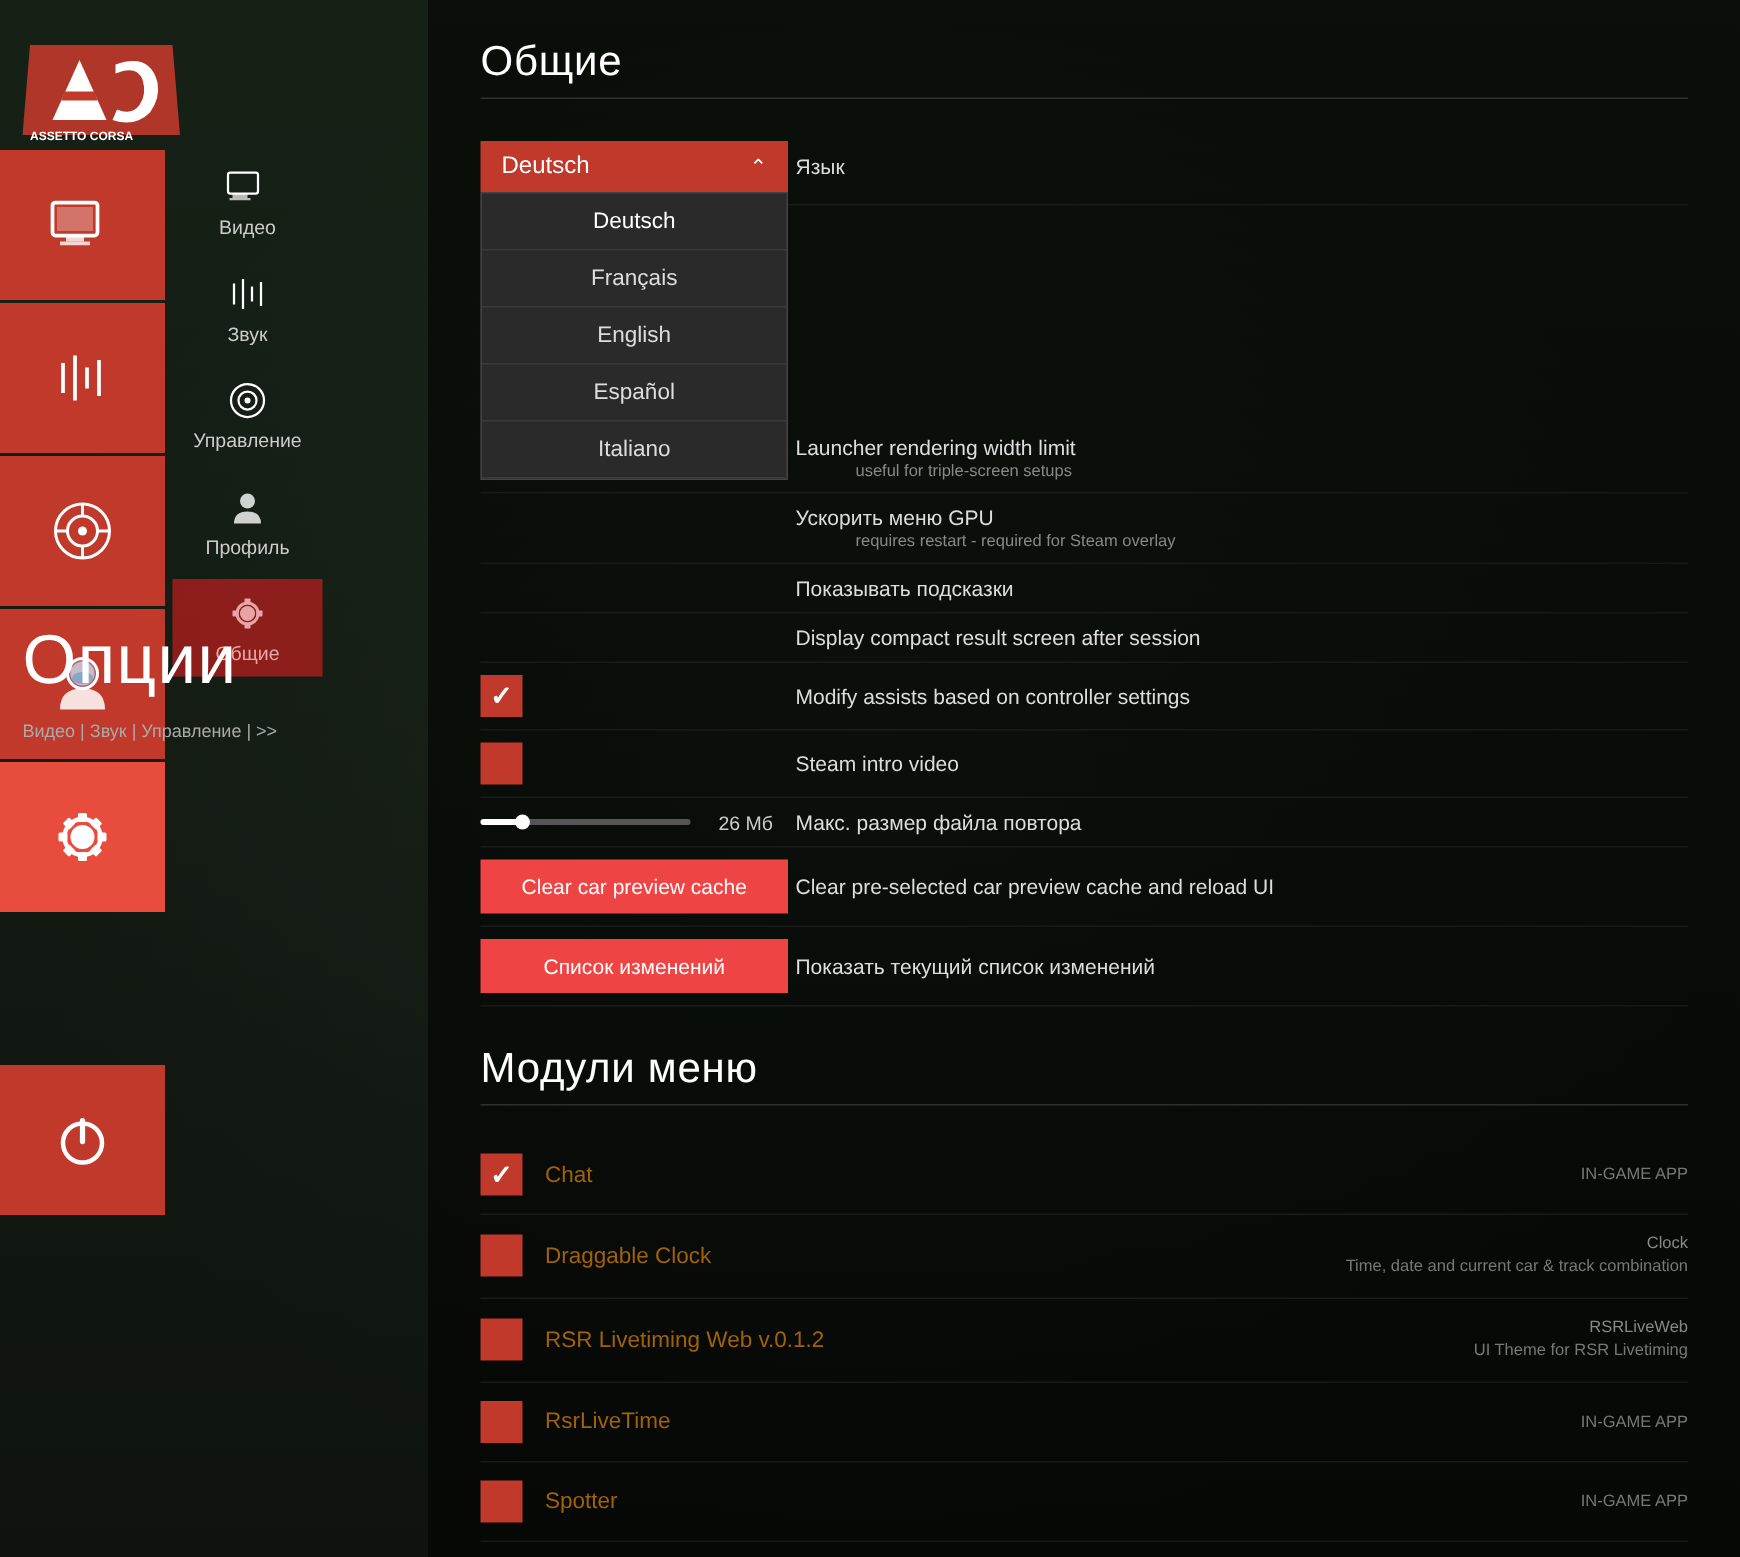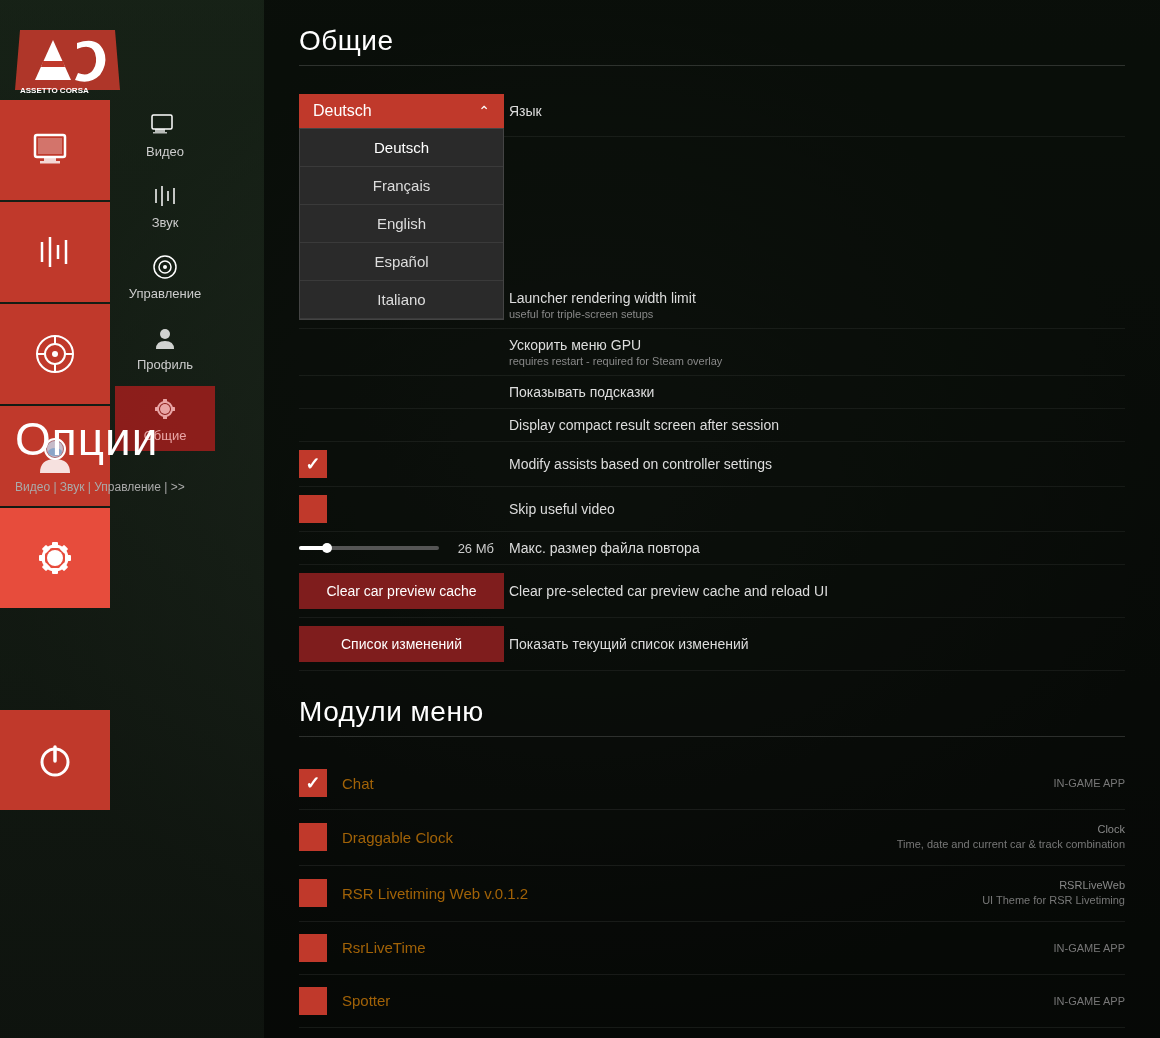--- a/index.html
+++ b/index.html
@@ -199,20 +199,21 @@
       flex: 1;
       font-size: 14px;
       color: #ddd;
     }
 
     .setting-sublabel {
       font-size: 11px;
       color: #888;
       display: block;
       margin-top: 2px;
+      margin-left: 40px;
     }
 
     
     .checkbox-red {
       width: 28px;
       height: 28px;
       background: #c0392b;
       display: flex;
       align-items: center;
       justify-content: center;
@@ -271,21 +272,21 @@
 
     .slider-value {
       font-size: 13px;
       color: #ccc;
       min-width: 45px;
       text-align: right;
     }
 
     
     .red-button {
-      background: #7f1d1d;
+      background: #ef4444;
       color: #fff;
       border: none;
       padding: 10px 18px;
       font-size: 14px;
       cursor: pointer;
       min-width: 205px;
       text-align: center;
     }
 
     
@@ -333,21 +334,21 @@
 
     .module-tag-top {
       font-size: 11px;
       color: #888;
       text-align: right;
       line-height: 1.4;
     }
 
     
     .left-panel {
-      width: 264px;
+      width: 285px;
       position: relative;
       flex-shrink: 0;
     }
 
     .content-area {
       flex: 1;
       background: rgba(0,0,0,0.55);
       padding: 25px 35px;
       overflow-y: auto;
       max-height: 1038px;
@@ -562,21 +563,21 @@
         <div class="setting-control">
           <div class="checkbox-red checked"></div>
         </div>
         <div class="setting-label">Modify assists based on controller settings</div>
       </div>
 
       <div class="inline-row">
         <div class="setting-control">
           <div class="checkbox-empty"></div>
         </div>
-        <div class="setting-label">Skip useful video</div>
+        <div class="setting-label">Steam intro video</div>
       </div>
 
       <div class="inline-row">
         <div class="setting-control">
           <div class="slider-container">
             <div class="slider-track">
               <div class="slider-fill"></div>
               <div class="slider-thumb"></div>
             </div>
             <span class="slider-value">26 Мб</span>

